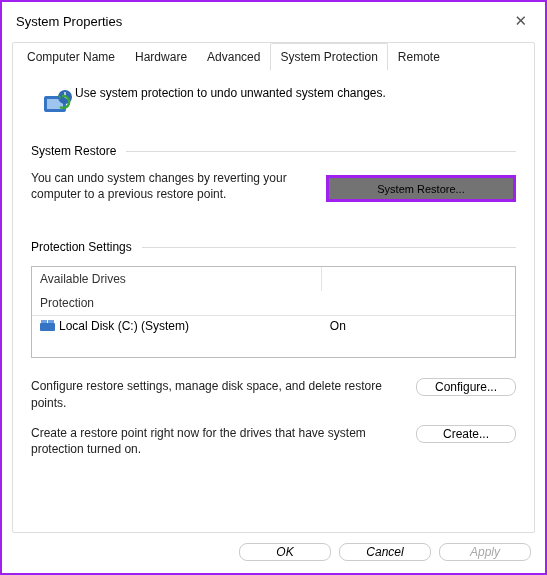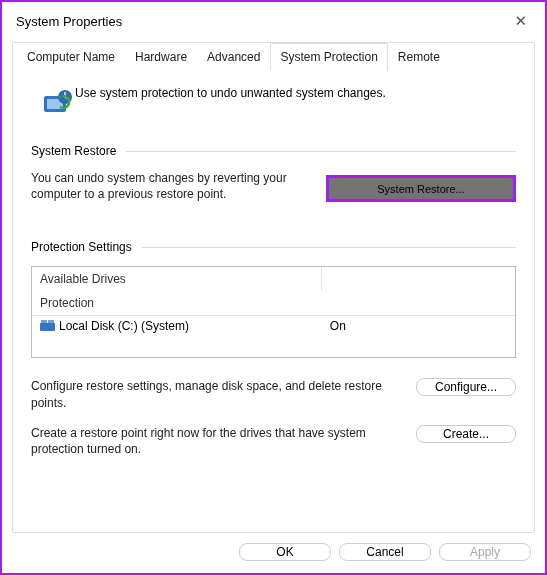--- a/index.html
+++ b/index.html
@@ -107,21 +107,21 @@
     font-size: 12px;
     cursor: default;
     padding: 0;
   }
   .footer {
     display: flex;
     justify-content: flex-end;
     gap: 8px;
     padding: 10px 14px 12px 0;
   }
-  .footer .std-btn { width: 92px; }
+  .footer .std-btn { width: 92px; font-style: italic; }
   .footer .std-btn.disabled { color: #a9a9a9; }
 </style>
 </head>
 <body>
 
 <div class="titlebar">
   <span class="titlebar-title">System Properties</span>
   <span class="close-x">✕</span>
 </div>
 

